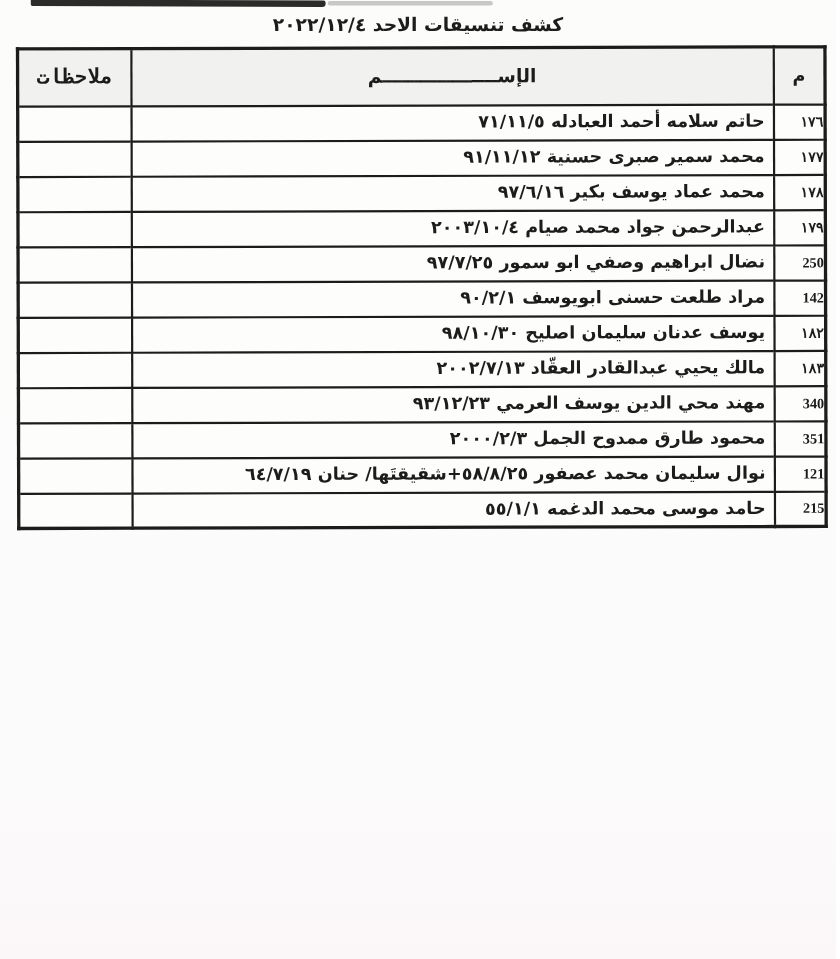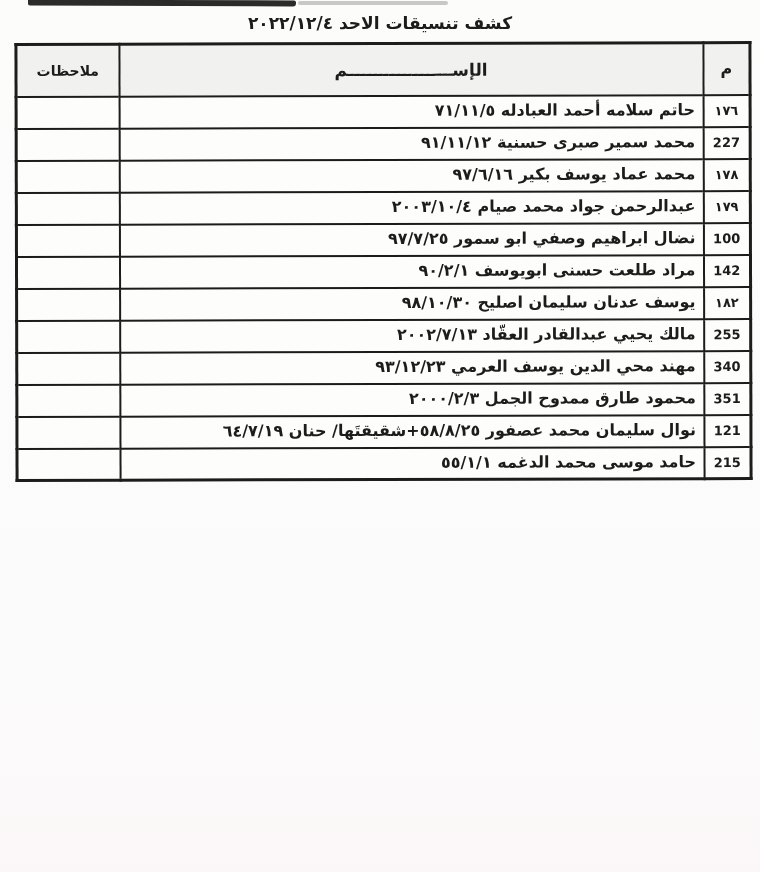--- a/index.html
+++ b/index.html
@@ -72,30 +72,31 @@
   }
   tr.header-row td{
     height:52px;
     background:var(--header-fill);
     font-weight:bold;
     text-align:center;
     vertical-align:middle;
   }
   td.h-number{font-size:16px;}
   td.h-name{font-size:17px;letter-spacing:.5px;}
-  td.h-notes{font-size:14px;}
+  td.h-notes{font-size:19px;font-family:Liberation Mono, monospace;}
   tr.data-row td{
     height:32px;
     background:var(--cell-fill);
     vertical-align:middle;
   }
   td.c-number{
-    text-align:center;
+    text-align:right;
     font-weight:bold;
     font-size:13px;
+    font-family:Liberation Serif, serif;
   }
   td.c-name{
     text-align:right;
     font-weight:bold;
     font-size:16px;
     padding:0 7px 2px 4px;
   }
   td.c-notes{background:var(--cell-fill);}
 </style>
 </head>
@@ -120,51 +121,51 @@
           <td class="h-number">م</td>
           <td class="h-name">الإســــــــــــــــــم</td>
           <td class="h-notes">ملاحظات</td>
         </tr>
       <tr class="data-row">
       <td class="c-number">١٧٦</td>
       <td class="c-name">حاتم سلامه أحمد العبادله ٧١/١١/٥</td>
       <td class="c-notes"></td>
     </tr>
           <tr class="data-row">
-      <td class="c-number">227</td>
+      <td class="c-number">١٧٧</td>
       <td class="c-name">محمد سمير صبرى حسنية ٩١/١١/١٢</td>
       <td class="c-notes"></td>
     </tr>
           <tr class="data-row">
       <td class="c-number">١٧٨</td>
       <td class="c-name">محمد عماد يوسف بكير ٩٧/٦/١٦</td>
       <td class="c-notes"></td>
     </tr>
           <tr class="data-row">
       <td class="c-number">١٧٩</td>
       <td class="c-name">عبدالرحمن جواد محمد صيام ٢٠٠٣/١٠/٤</td>
       <td class="c-notes"></td>
     </tr>
           <tr class="data-row">
-      <td class="c-number">100</td>
+      <td class="c-number">250</td>
       <td class="c-name">نضال ابراهيم وصفي ابو سمور ٩٧/٧/٢٥</td>
       <td class="c-notes"></td>
     </tr>
           <tr class="data-row">
       <td class="c-number">142</td>
       <td class="c-name">مراد طلعت حسنى ابويوسف ٩٠/٢/١</td>
       <td class="c-notes"></td>
     </tr>
           <tr class="data-row">
       <td class="c-number">١٨٢</td>
       <td class="c-name">يوسف عدنان سليمان اصليح ٩٨/١٠/٣٠</td>
       <td class="c-notes"></td>
     </tr>
           <tr class="data-row">
-      <td class="c-number">255</td>
+      <td class="c-number">١٨٣</td>
       <td class="c-name">مالك يحيي عبدالقادر العقّاد ٢٠٠٢/٧/١٣</td>
       <td class="c-notes"></td>
     </tr>
           <tr class="data-row">
       <td class="c-number">340</td>
       <td class="c-name">مهند محي الدين يوسف العرمي ٩٣/١٢/٢٣</td>
       <td class="c-notes"></td>
     </tr>
           <tr class="data-row">
       <td class="c-number">351</td>

